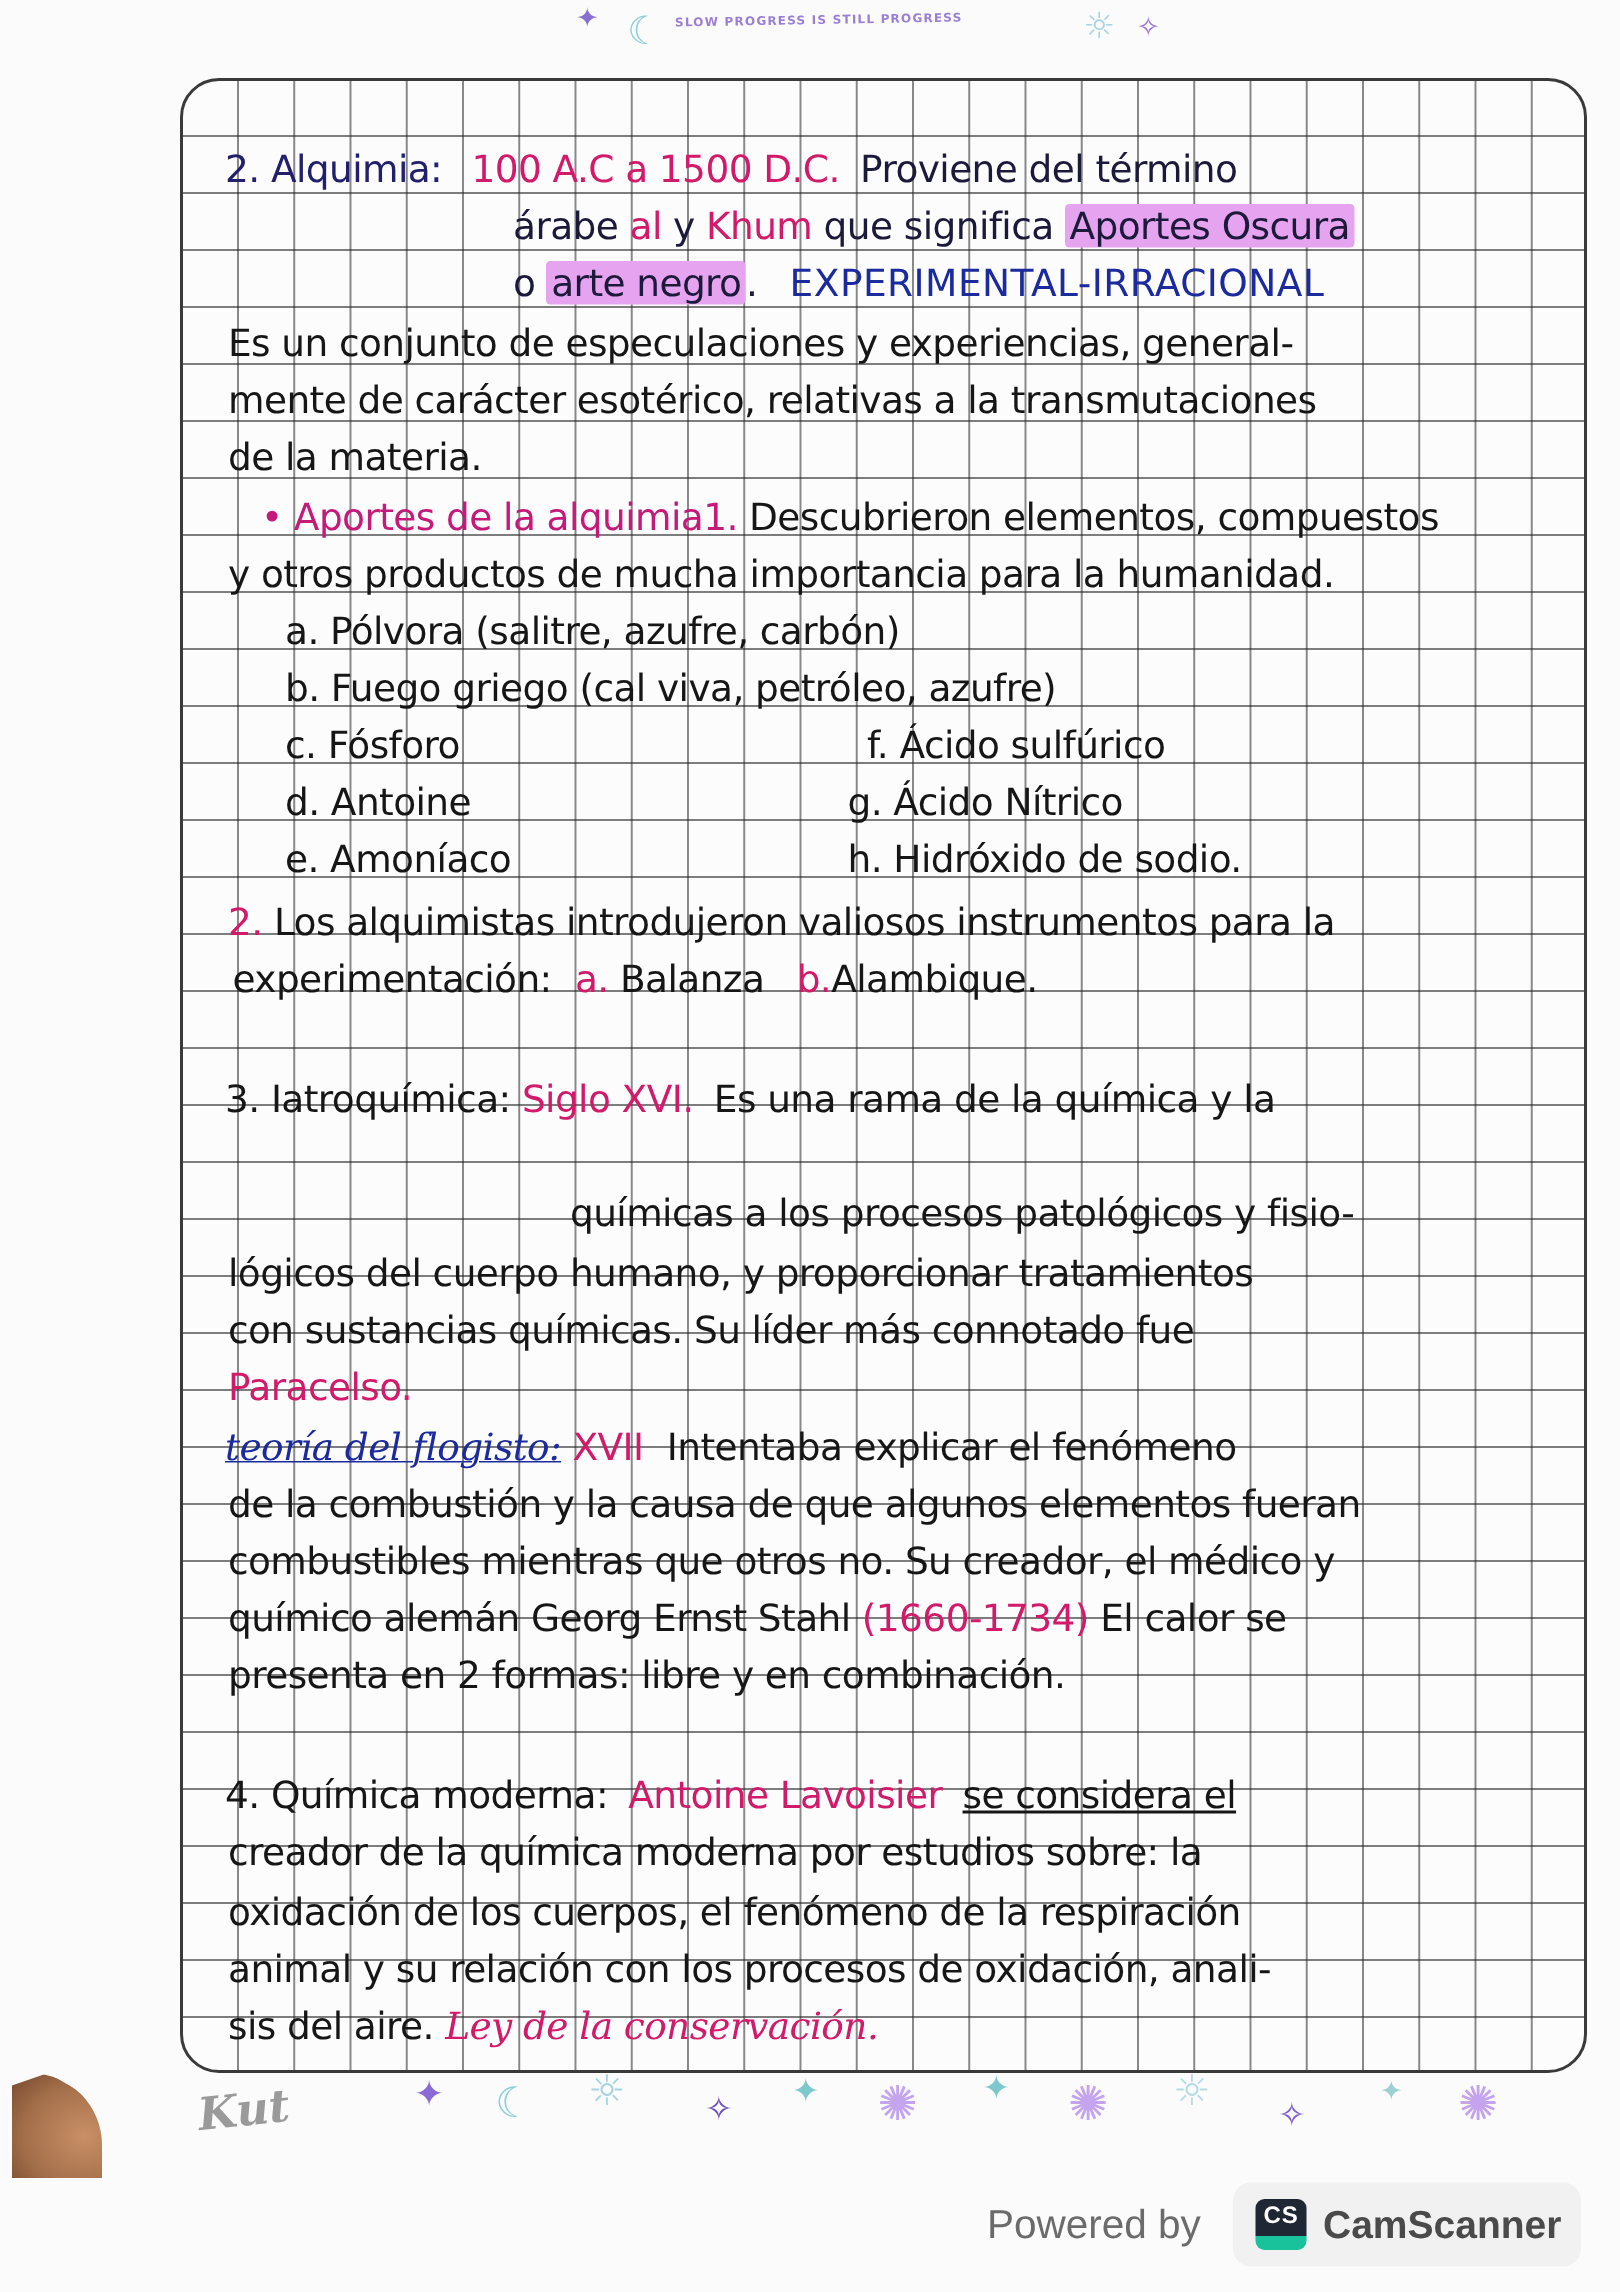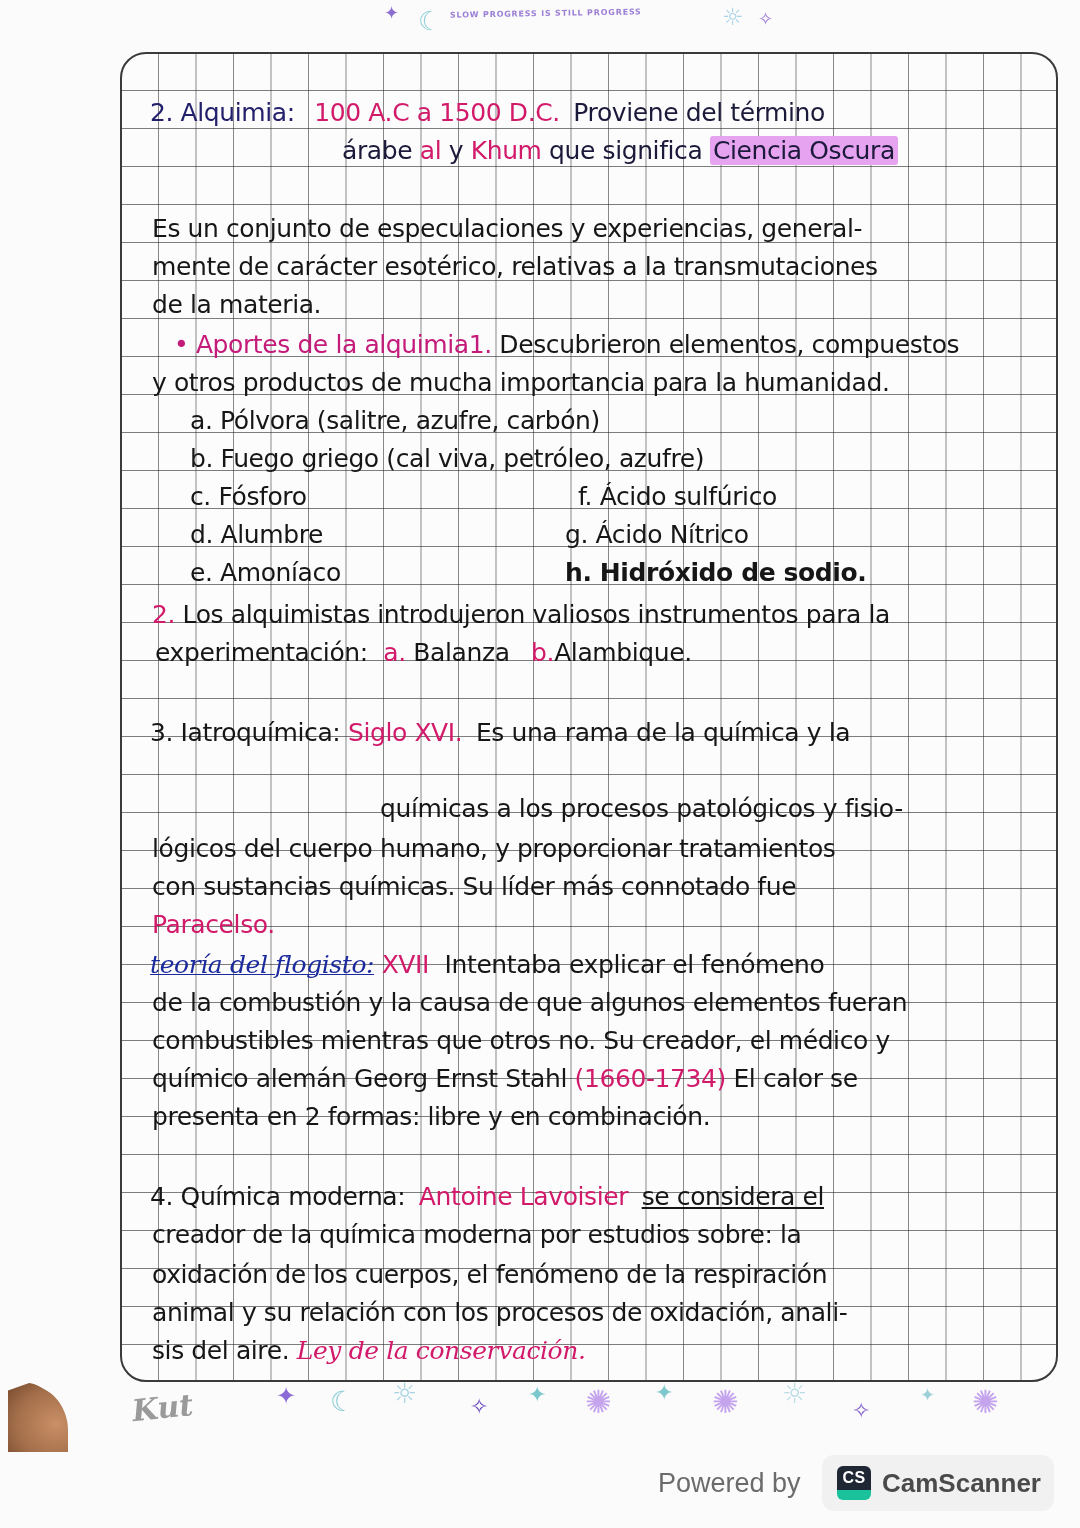--- a/index.html
+++ b/index.html
@@ -172,41 +172,46 @@
     <span>2. Alquimia:</span>
     <span class="ink-pink" style="margin-left:12px;">100 A.C a 1500 D.C.</span>
     <span class="ink-dark" style="margin-left:6px;">Proviene del término</span>
   </div>
   <div class="line ink-dark" style="left:342px;top:136px;">
     <span>árabe</span>
     <span class="ink-pink">al</span>
     <span>y</span>
     <span class="ink-pink">Khum</span>
     <span>que significa</span>
-    <span class="hl">Ciencia Oscura</span>
+    <span class="hl">Aportes Oscura</span>
+  </div>
+  <div class="line ink-dark" style="left:342px;top:174px;">
+    <span>o</span>
+    <span class="hl">arte negro</span><span>.</span>
+    <span class="ink-blue" style="margin-left:14px;letter-spacing:0.3px;">EXPERIMENTAL-IRRACIONAL</span>
   </div>
 
   <div class="line" style="left:152px;top:214px;">Es un conjunto de especulaciones y experiencias, general-</div>
   <div class="line" style="left:152px;top:252px;">mente de carácter esotérico, relativas a la transmutaciones</div>
   <div class="line" style="left:152px;top:290px;">de la materia.</div>
 
   <div class="line" style="left:174px;top:330px;">
     <span class="ink-magenta">• Aportes de la alquimia</span><span class="ink-magenta">1.</span>
     <span>Descubrieron elementos, compuestos</span>
   </div>
   <div class="line" style="left:152px;top:368px;">y otros productos de mucha importancia para la humanidad.</div>
 
   <div class="line" style="left:190px;top:406px;">a. Pólvora (salitre, azufre, carbón)</div>
   <div class="line" style="left:190px;top:444px;">b. Fuego griego (cal viva, petróleo, azufre)</div>
   <div class="line" style="left:190px;top:482px;">c. Fósforo</div>
-  <div class="line" style="left:190px;top:520px;">d. Alumbre</div>
+  <div class="line" style="left:190px;top:520px;">d. Antoine</div>
   <div class="line" style="left:190px;top:558px;">e. Amoníaco</div>
   <div class="line" style="left:578px;top:482px;">f. Ácido sulfúrico</div>
   <div class="line" style="left:565px;top:520px;">g. Ácido Nítrico</div>
-  <div class="line" style="left:565px;top:558px;font-weight:bold;">h. Hidróxido de sodio.</div>
+  <div class="line" style="left:565px;top:558px;">h. Hidróxido de sodio.</div>
 
   <div class="line" style="left:152px;top:600px;">
     <span class="ink-pink">2.</span>
     <span>Los alquimistas introdujeron valiosos instrumentos para la</span>
   </div>
   <div class="line" style="left:155px;top:638px;">
     <span>experimentación:</span>
     <span class="ink-pink" style="margin-left:8px;">a.</span>
     <span>Balanza</span>
     <span class="ink-pink" style="margin-left:14px;">b.</span><span>Alambique.</span>

